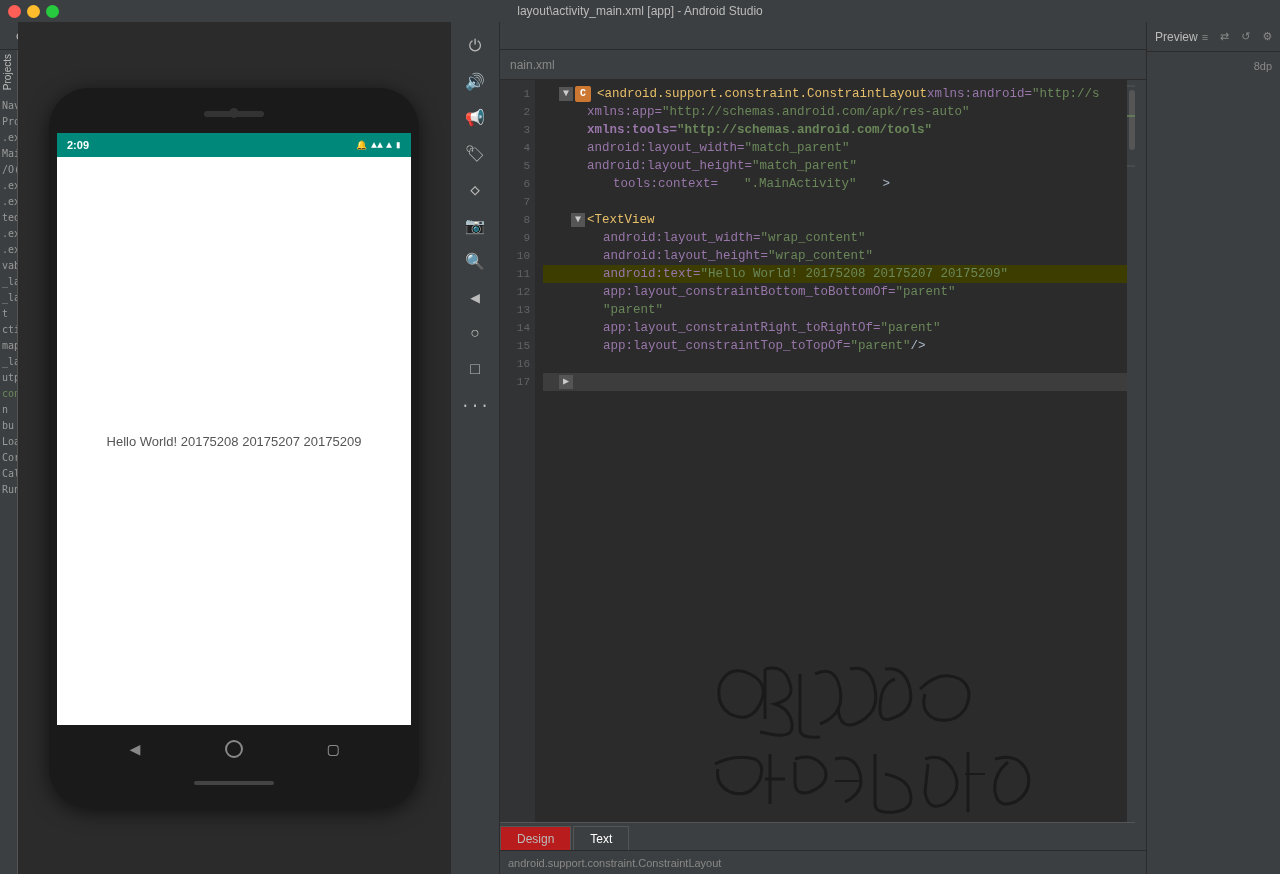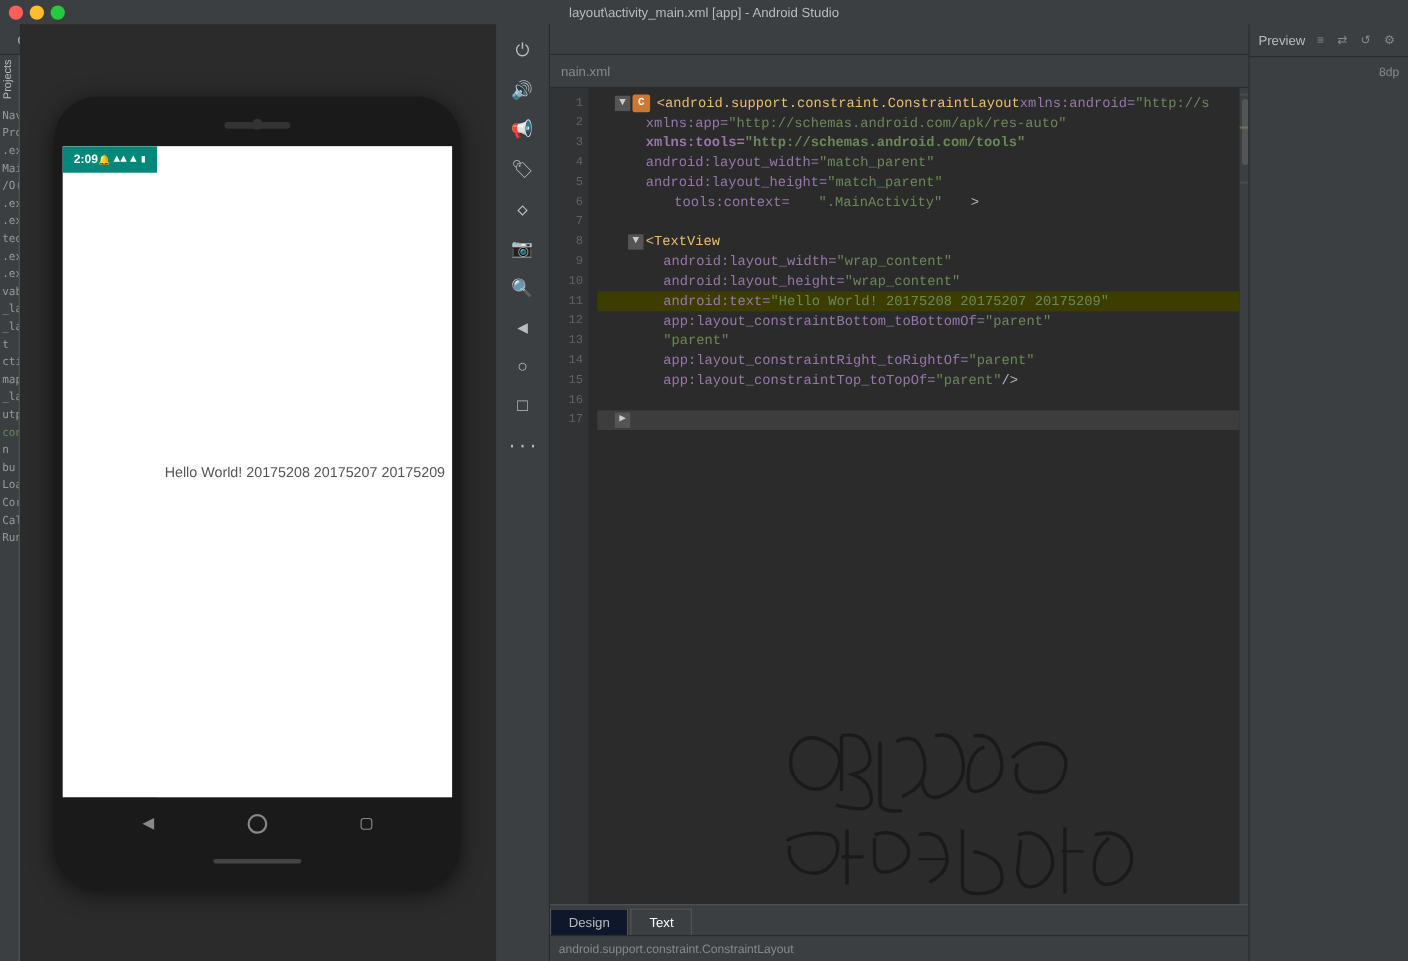--- a/index.html
+++ b/index.html
@@ -171,20 +171,21 @@
       position: absolute;
       top: 8px;
       left: 50%;
       transform: translateX(-50%);
     }
     .phone-screen {
       flex: 1;
       background: #ffffff;
       overflow: hidden;
       display: flex;
+      flex-direction: column;
     }
     .phone-status-bar {
       height: 24px;
       background: #00897b;
       display: flex;
       align-items: center;
       padding: 0 10px;
       justify-content: space-between;
     }
     .phone-time {
@@ -332,21 +333,21 @@
       line-height: 14px;
       cursor: pointer;
       margin-right: 2px;
     }
 
     
     .right-panel {
       position: absolute;
       top: 22px;
       right: 0;
-      width: 145px;
+      width: 134px;
       bottom: 0;
       background: #3c3f41;
       border-left: 1px solid #2b2b2b;
     }
     .preview-header {
       height: 30px;
       display: flex;
       align-items: center;
       justify-content: space-between;
       padding: 0 8px;
@@ -398,21 +399,21 @@
       padding: 4px 16px;
       font-size: 12px;
       font-family: Arial, sans-serif;
       color: #bbbbbb;
       cursor: pointer;
       height: 24px;
       display: flex;
       align-items: center;
       border: 1px solid #555;
       border-bottom: none;
-      background: #0f172a;
+      background: #b91c1c;
       margin-right: 2px;
     }
     .bottom-tab.active {
       background: #3c3f41;
       color: #ffffff;
     }
 
     
     .scroll-track {
       position: absolute;

